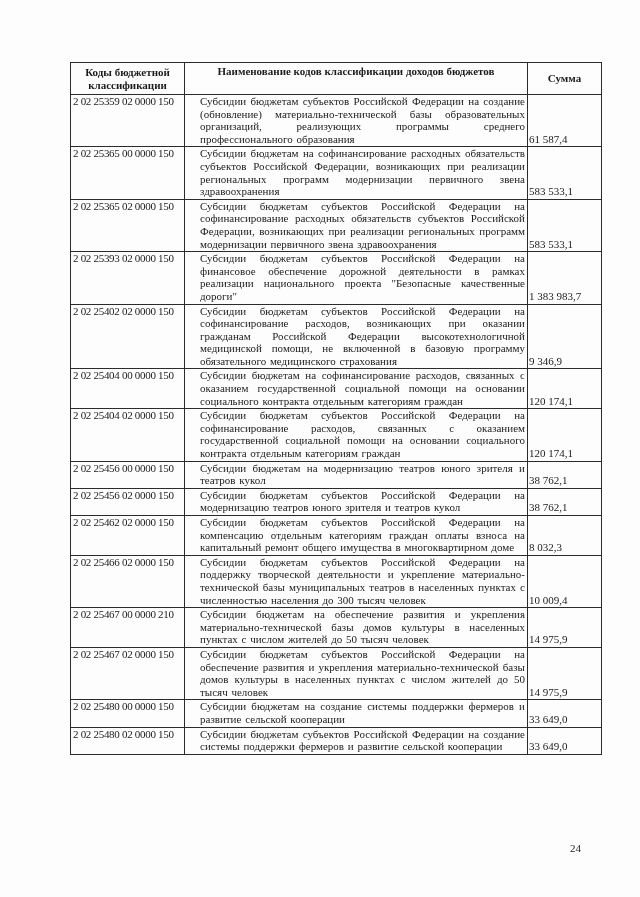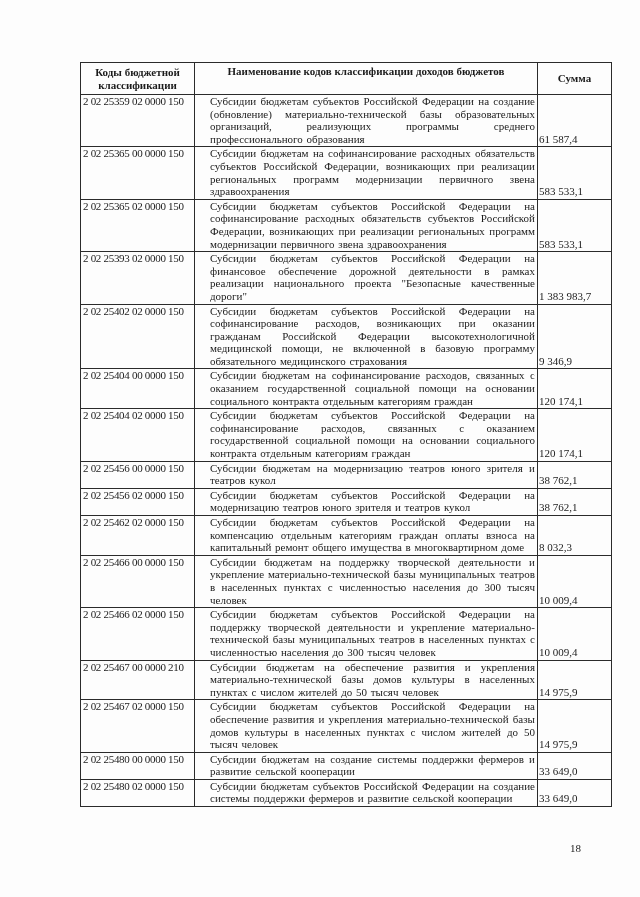--- a/index.html
+++ b/index.html
@@ -12,21 +12,21 @@
   body{
     width:640px;height:897px;
     background:var(--page_bg,#fdfdfd);
     font-family:"Liberation Serif","DejaVu Serif",serif;
     color:var(--text,#1c1c1c);
     position:relative;
     overflow:hidden;
   }
   .doc-table-wrap{
     position:absolute;
-    left:80px;top:62px;
+    left:70px;top:62px;
     width:531px;
   }
   table.budget{
     width:531px;
     border-collapse:collapse;
     table-layout:fixed;
     font-size:11px;
     line-height:12.6px;
   }
   table.budget th,
@@ -143,25 +143,20 @@
           <td class="name">Субсидии бюджетам субъектов Российской Федерации на модернизацию театров юного зрителя и театров кукол</td>
           <td class="sum">38 762,1</td>
         </tr>
 
         <tr>
           <td class="code">2 02 25462 02 0000 150</td>
           <td class="name">Субсидии бюджетам субъектов Российской Федерации на компенсацию отдельным категориям граждан оплаты взноса на капитальный ремонт общего имущества в многоквартирном доме</td>
           <td class="sum">8 032,3</td>
         </tr>
 
-        <tr>
-          <td class="code">2 02 25466 00 0000 150</td>
-          <td class="name">Субсидии бюджетам на поддержку творческой деятельности и укрепление материально-технической базы муниципальных театров в населенных пунктах с численностью населения до 300 тысяч человек</td>
-          <td class="sum">10 009,4</td>
-        </tr>
 
         <tr>
           <td class="code">2 02 25466 02 0000 150</td>
           <td class="name">Субсидии бюджетам субъектов Российской Федерации на поддержку творческой деятельности и укрепление материально-технической базы муниципальных театров в населенных пунктах с численностью населения до 300 тысяч человек</td>
           <td class="sum">10 009,4</td>
         </tr>
 
         <tr>
           <td class="code">2 02 25467 00 0000 210</td>
           <td class="name">Субсидии бюджетам на обеспечение развития и укрепления материально-технической базы домов культуры в населенных пунктах с числом жителей до 50 тысяч человек</td>
@@ -183,13 +178,13 @@
         <tr>
           <td class="code">2 02 25480 02 0000 150</td>
           <td class="name">Субсидии бюджетам субъектов Российской Федерации на создание системы поддержки фермеров и развитие сельской кооперации</td>
           <td class="sum">33 649,0</td>
         </tr>
 
       </tbody>
   </table>
 </div>
 
-<div class="page-number">18</div>
+<div class="page-number">24</div>
 
 </body></html>

